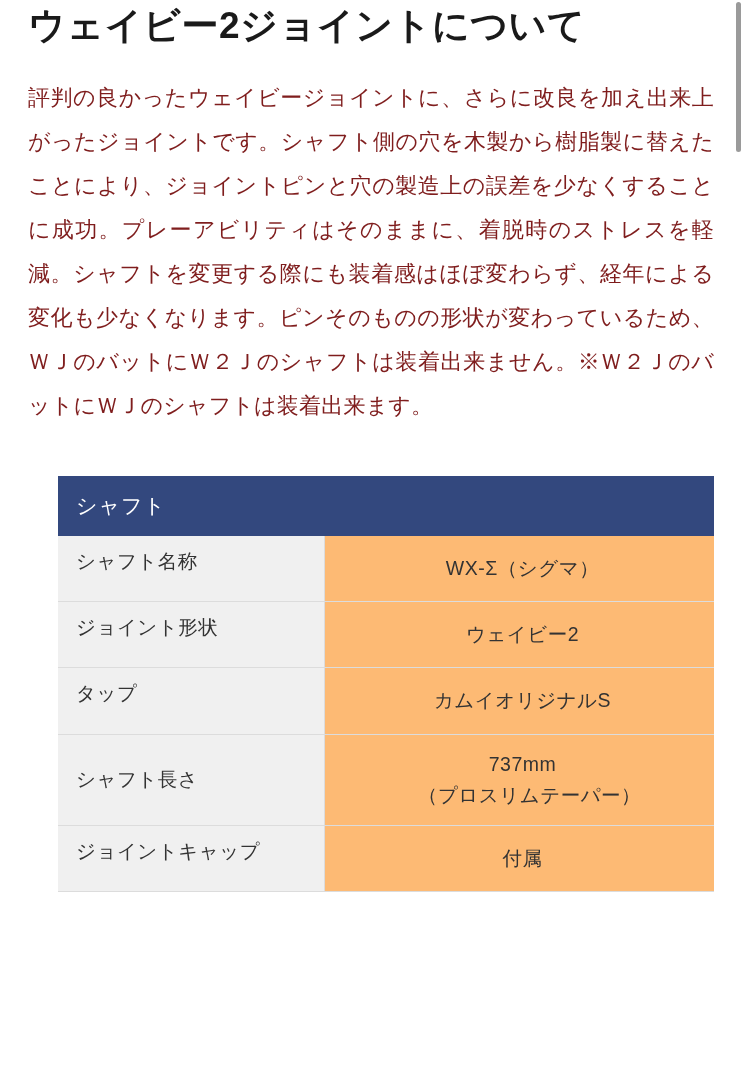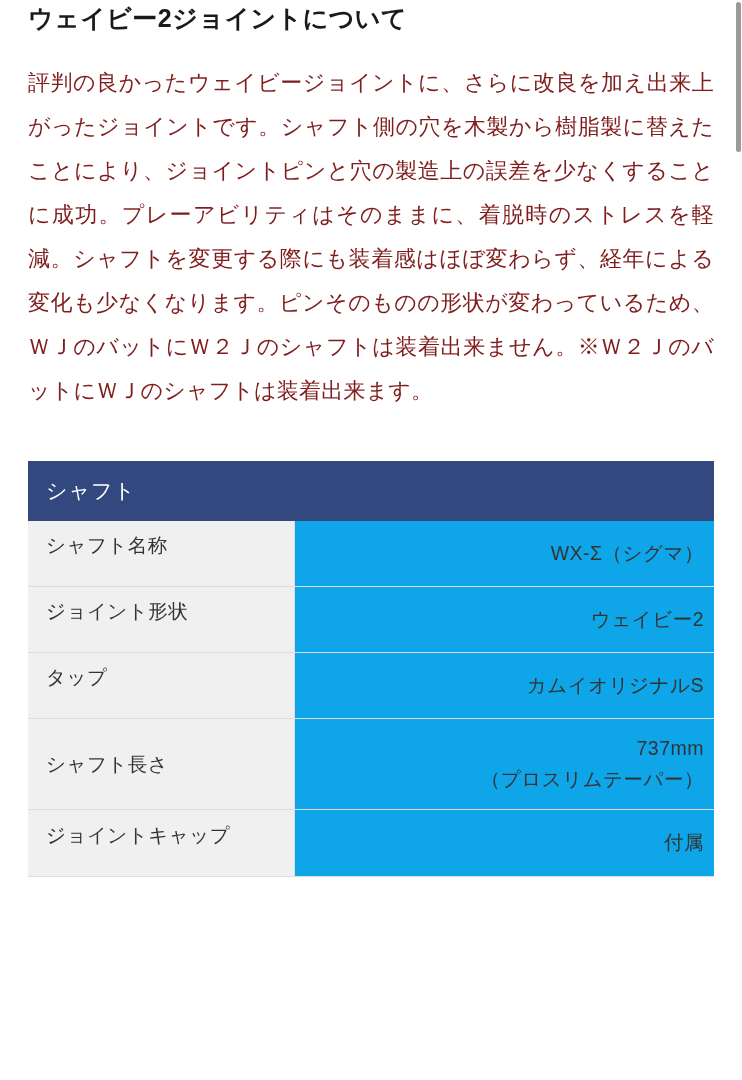--- a/index.html
+++ b/index.html
@@ -18,21 +18,21 @@
 
   .page {
     width: 742px;
     box-sizing: border-box;
     padding: 0 28px;
     position: relative;
   }
 
   
   .section-title {
-    font-size: 25px;
+    font-size: 37px;
     font-weight: bold;
     color: #1a1a1a;
     letter-spacing: 0.5px;
     margin: 0;
     padding-top: 2px;
     line-height: 1.3;
   }
 
   
   .body-text {
@@ -41,20 +41,21 @@
     color: #7f1d1d;
     margin: 26px 0 0 0;
     text-align: justify;
     letter-spacing: 0.2px;
     font-family: Liberation Serif, serif;
   }
 
   
   .spec-table-wrap {
     margin-top: 48px;
+    margin-left: 30px;
   }
   table.spec-table {
     width: 100%;
     border-collapse: collapse;
     table-layout: fixed;
     font-size: 19.5px;
   }
   table.spec-table caption {
     caption-side: top;
     background: #33487e;
@@ -70,23 +71,23 @@
     background: #f0f0f0;
     color: #333333;
     font-weight: normal;
     text-align: left;
     vertical-align: middle;
     padding: 2px 10px 17px 18px;
     border-bottom: 1px solid #dcdcdc;
     letter-spacing: 0.5px;
   }
   table.spec-table td {
-    background: #0ea5e9;
+    background: #fdba74;
     color: #333333;
-    text-align: right;
+    text-align: center;
     vertical-align: middle;
     padding: 17px 10px 17px 16px;
     border-bottom: 1px solid #dcdcdc;
     border-left: 1px solid #dcdcdc;
     letter-spacing: 0.5px;
     line-height: 1.6;
   }
   table.spec-table td .sub-line {
     display: block;
     padding-left: 14px;

